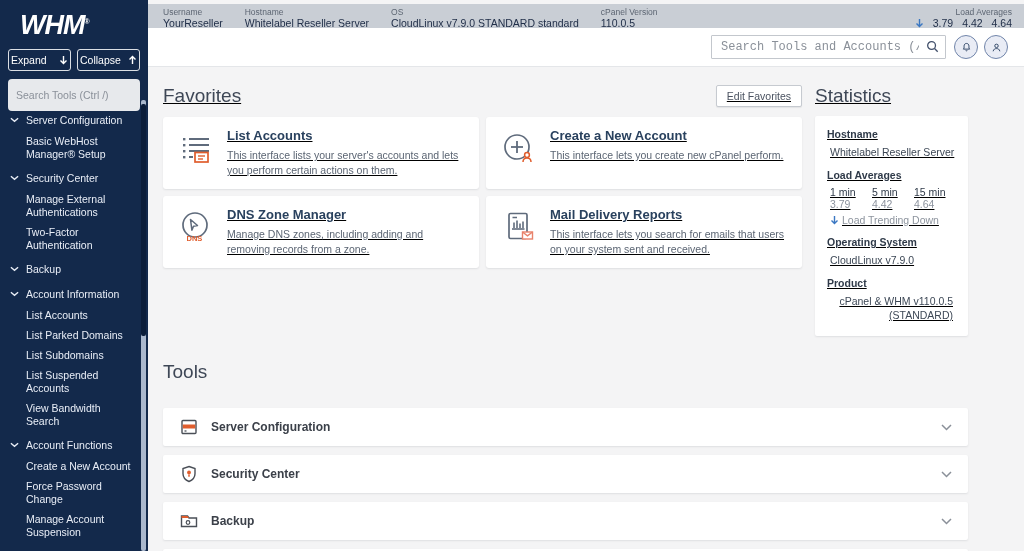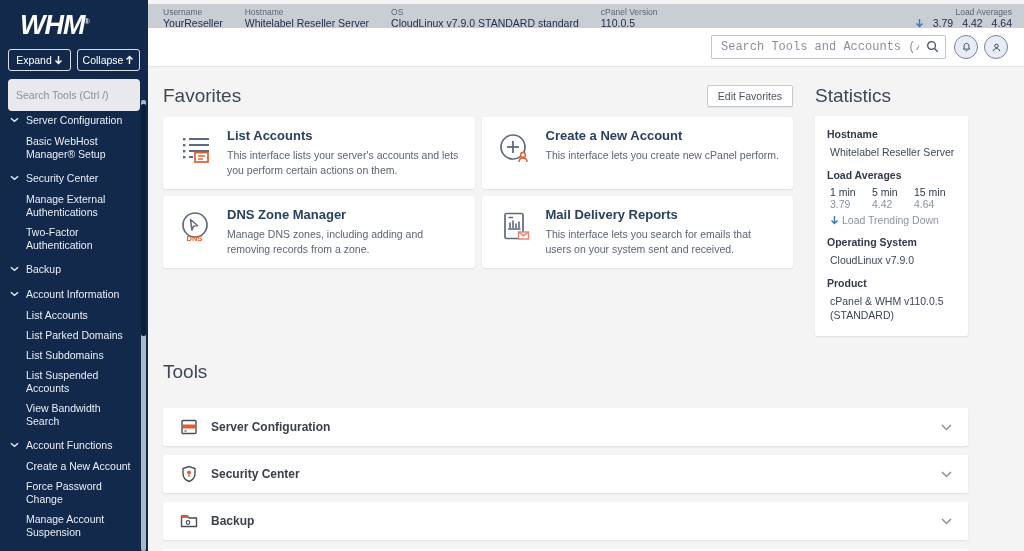--- a/index.html
+++ b/index.html
@@ -8,21 +8,21 @@
 
   
   .sidebar { position:absolute; left:0; top:0; width:148px; height:551px;
     background:#13294b; z-index:5; }
   .logo { font-style:italic; font-weight:bold; font-size:27px; color:#fff;
     letter-spacing:-1px; padding:10px 0 0 20px; }
   .logo sup { font-size:7px; font-style:normal; vertical-align:super; }
   .side-btns { display:flex; gap:6px; padding:8px 8px 0 8px; }
   .side-btn { flex:1; border:1px solid rgba(255,255,255,.85); border-radius:3px;
     background:transparent; color:#fff; font-size:10.5px; padding:4px 2px;
-    font-family:inherit; display:flex; align-items:center; justify-content:center; gap:2px; cursor:pointer; }
+    font-family:inherit; display:flex; align-items:center; justify-content:space-between; gap:2px; cursor:pointer; }
   .side-search { margin:8px 8px 0 8px; }
   .side-search input { width:132px; height:21px; border:none; border-radius:4px;
     background:#e7e9ec; font-size:10.5px; padding:16px 8px; color:#3f4752; font-family:inherit; }
   .nav { position:absolute; top:104px; left:0; right:8px; bottom:0; overflow:hidden; padding-top:6px; }
   .nav-row { position:relative; color:#e9eef7; font-size:10.5px; line-height:13px;
     padding-left:26px; padding-right:4px; margin-bottom:7px; cursor:pointer; }
   .nav-row.section { padding-top:4px; margin-bottom:8px; }
   .nav-row.section .chev { position:absolute; left:10px; top:7px; width:9px; height:6px; color:#e9eef7; }
   .scroll-track { position:absolute; right:2px; top:100px; bottom:0; width:5px;
     background:#aab8cd; border-radius:2px; }
@@ -51,21 +51,21 @@
   .circle-btn { width:24px; height:24px; border-radius:50%; border:1px solid #7185aa;
     background:#e9ecf5; display:flex; align-items:center; justify-content:center;
     margin-right:6px; cursor:pointer; }
   .circle-btn:last-child { margin-right:16px; }
   .circle-btn svg { width:13px; height:13px; color:#1d3557; }
 
   
   .main { position:absolute; left:148px; right:0; top:67px; bottom:0;
     padding:17px 56px 0 15px; }
   h2.sec { font-size:19px; font-weight:400; color:#3e4756; line-height:24px; }
-  .content-row { display:flex; gap:22px; }
+  .content-row { display:flex; gap:13px;text-decoration:underline; }
   .left-col { width:647px; }
   .fav-head { display:flex; justify-content:space-between; align-items:center; margin-bottom:9px; }
   .edit-btn { background:#fff; border:1px solid #c6cad0; border-radius:2px;
     font-size:10.5px; color:#4a5260; padding:4px 10px; font-family:inherit; cursor:pointer;
     box-shadow:0 1px 1px rgba(40,45,60,.08); }
   .cards { display:grid; grid-template-columns:1fr 1fr; gap:7px; }
   .card { background:#fff; border-radius:3px; box-shadow:0 1px 2px rgba(40,45,60,.1);
     height:72px; padding:11px 14px; display:flex; align-items:flex-start; cursor:pointer; }
   .card-icon { width:36px; height:36px; flex:none; margin:2px 14px 0 0; }
   .card-title { font-size:13px; font-weight:700; color:#29415e; margin-bottom:5px; }
@@ -300,21 +300,21 @@
         </div>
         <div class="trend">
           <svg class="dn-arrow" viewBox="0 0 9 10">
               <path d="M4.5 1v7M1.5 5.5L4.5 8.5 7.5 5.5" fill="none" stroke="currentColor" stroke-width="1.4"></path>
             </svg>
           <span>Load Trending Down</span>
         </div>
         <div class="stat-label">Operating System</div>
         <div class="stat-value">CloudLinux v7.9.0</div>
         <div class="stat-label">Product</div>
-        <div class="stat-value" style="max-width:126px;">cPanel &amp; WHM v110.0.5 (STANDARD)</div>
+        <div class="stat-value" style="max-width:126px;text-align:right;">cPanel &amp; WHM v110.0.5 (STANDARD)</div>
       </div>
     </div>
   </div>
 
   <div class="tools">
     <h2 class="sec">Tools</h2>
     <div class="tool-row">
       <svg class="tool-icon" viewBox="0 0 20 20">
         <rect x="3" y="3.5" width="14" height="13" rx="1" fill="none" stroke="#4a4f57" stroke-width="1.4"></rect>
         <rect x="3.8" y="7.5" width="12.4" height="4" fill="#e05d2d"></rect>

